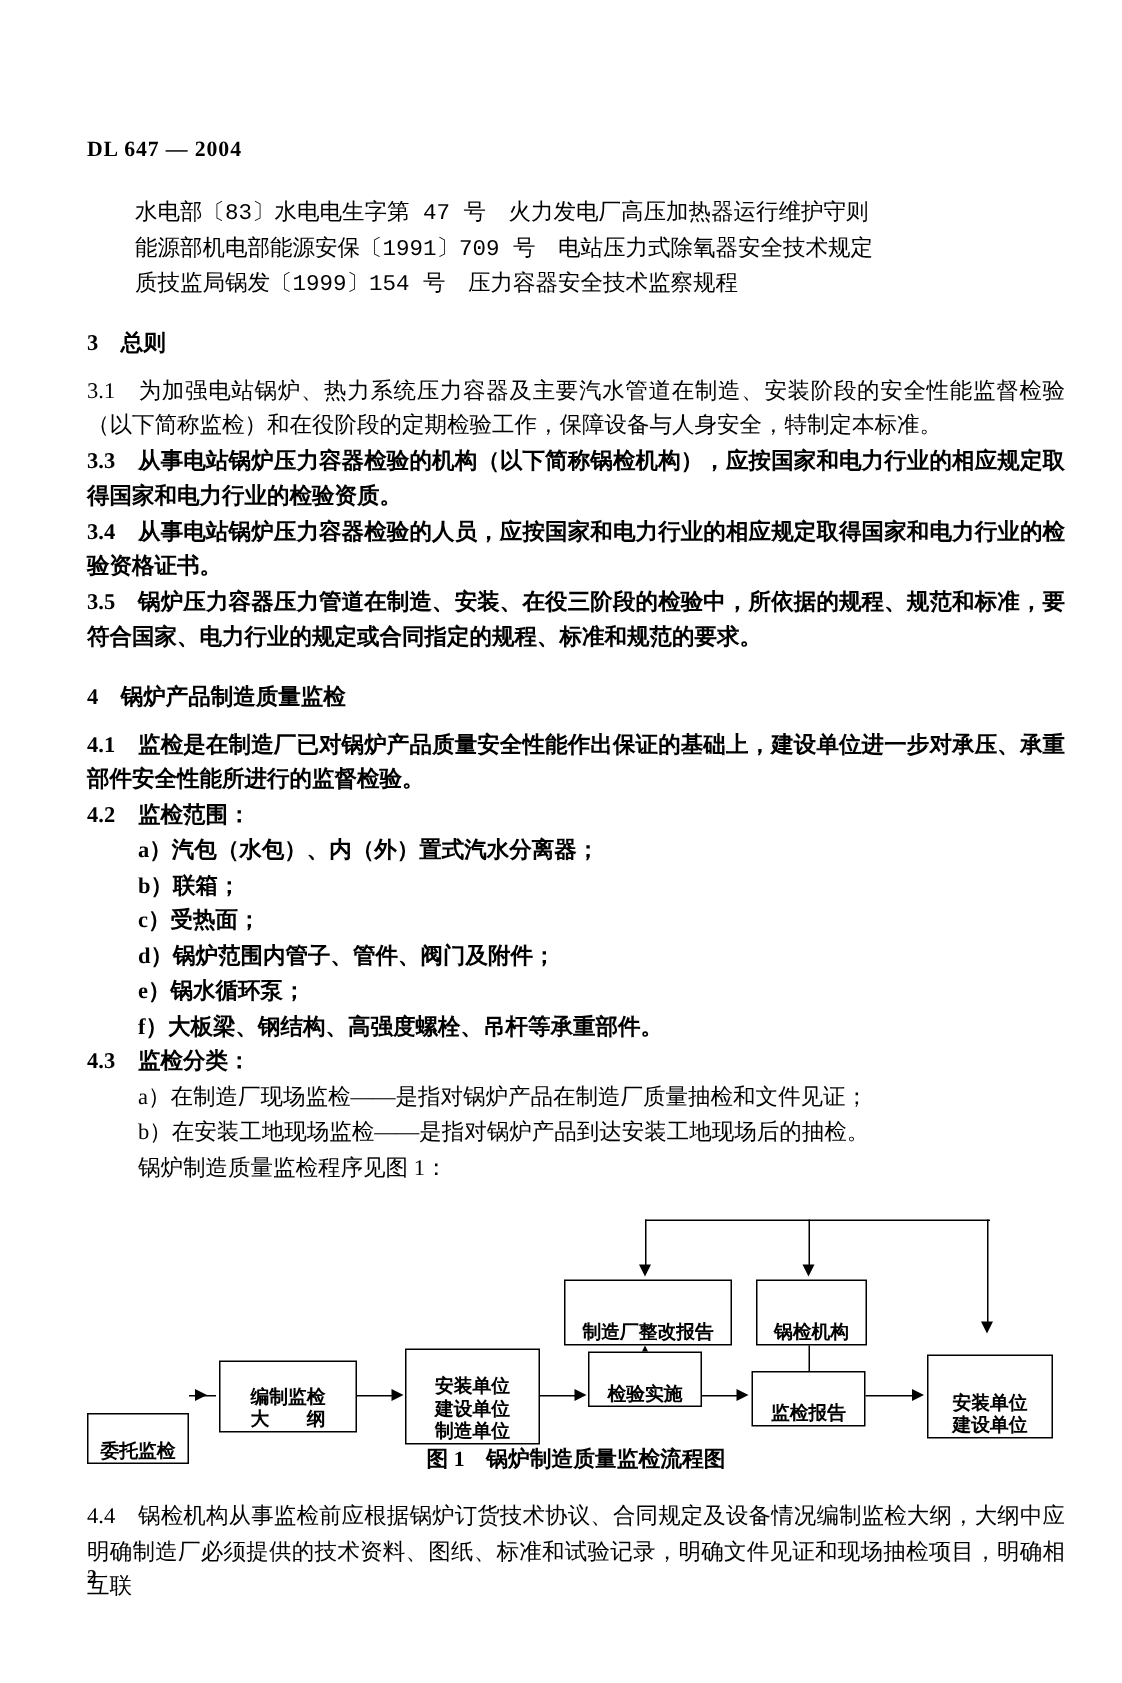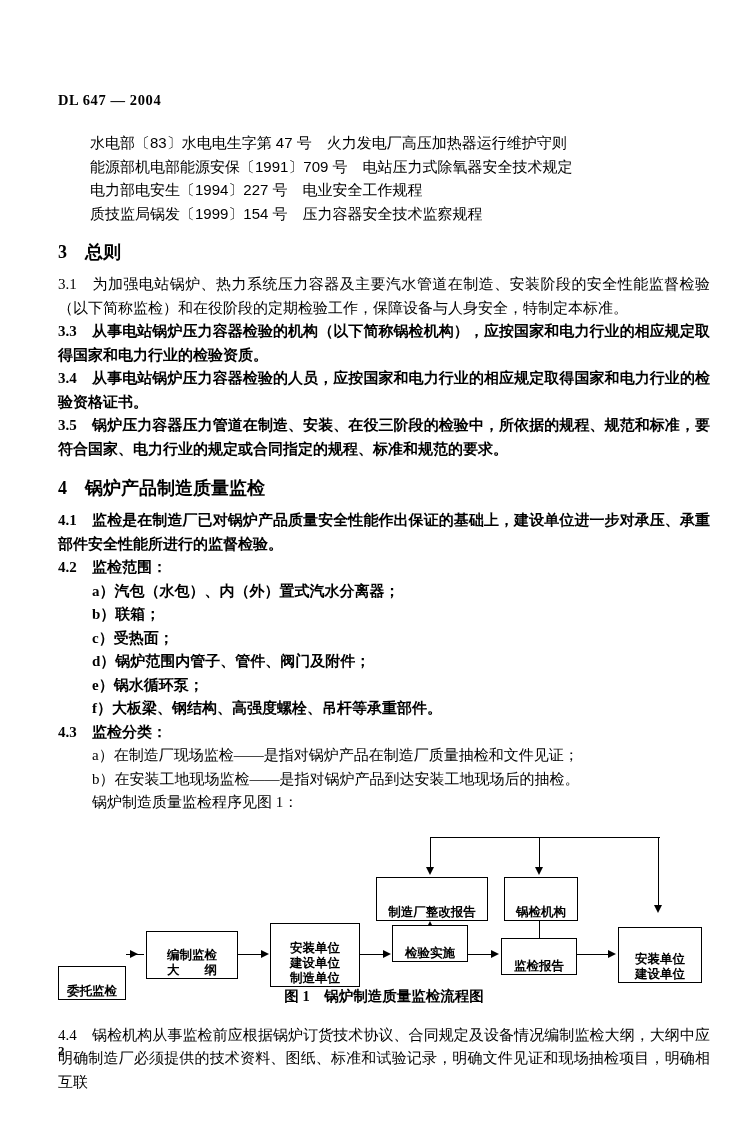--- a/index.html
+++ b/index.html
@@ -38,26 +38,26 @@
   
   .ref-list {
     margin: 0 0 14px 0;
     padding: 0;
   }
   .ref-line {
     font-size: 15px;
     line-height: 23.5px;
     text-indent: 32px;
     white-space: nowrap;
-    font-family: Liberation Sans, sans-serif;
+    font-family: Liberation Mono, monospace;
   }
   
   .sec-head {
     font-weight: bold;
-    font-size: 18px;
+    font-size: 15px;
     line-height: 22px;
     margin-top: 16px;
     margin-bottom: 10px;
     white-space: pre;
   }
   
   p.para {
     margin: 0;
     font-size: 15px;
     line-height: 23.5px;
@@ -160,21 +160,20 @@
 
 <div class="page">
 
   <div class="content">
 
     <div class="doc-header">DL 647 — 2004</div>
 
     <div class="ref-list">
       <div class="ref-line">水电部〔83〕水电电生字第 47 号　火力发电厂高压加热器运行维护守则</div>
       <div class="ref-line">能源部机电部能源安保〔1991〕709 号　电站压力式除氧器安全技术规定</div>
-      <div class="ref-line">电力部电安生〔1994〕227 号　电业安全工作规程</div>
       <div class="ref-line">质技监局锅发〔1999〕154 号　压力容器安全技术监察规程</div>
     </div>
 
     <div class="sec-head">3　总则</div>
 
     <p class="para"><span class="num">3.1</span><span>为加强电站锅炉、热力系统压力容器及主要汽水管道在制造、安装阶段的安全性能监督检验（以下简称监检）和在役阶段的定期检验工作，保障设备与人身安全，特制定本标准。</span></p>
 
 
     <p class="para bold"><span class="num">3.3</span><span>从事电站锅炉压力容器检验的机构（以下简称锅检机构），应按国家和电力行业的相应规定取得国家和电力行业的检验资质。</span></p>
 

